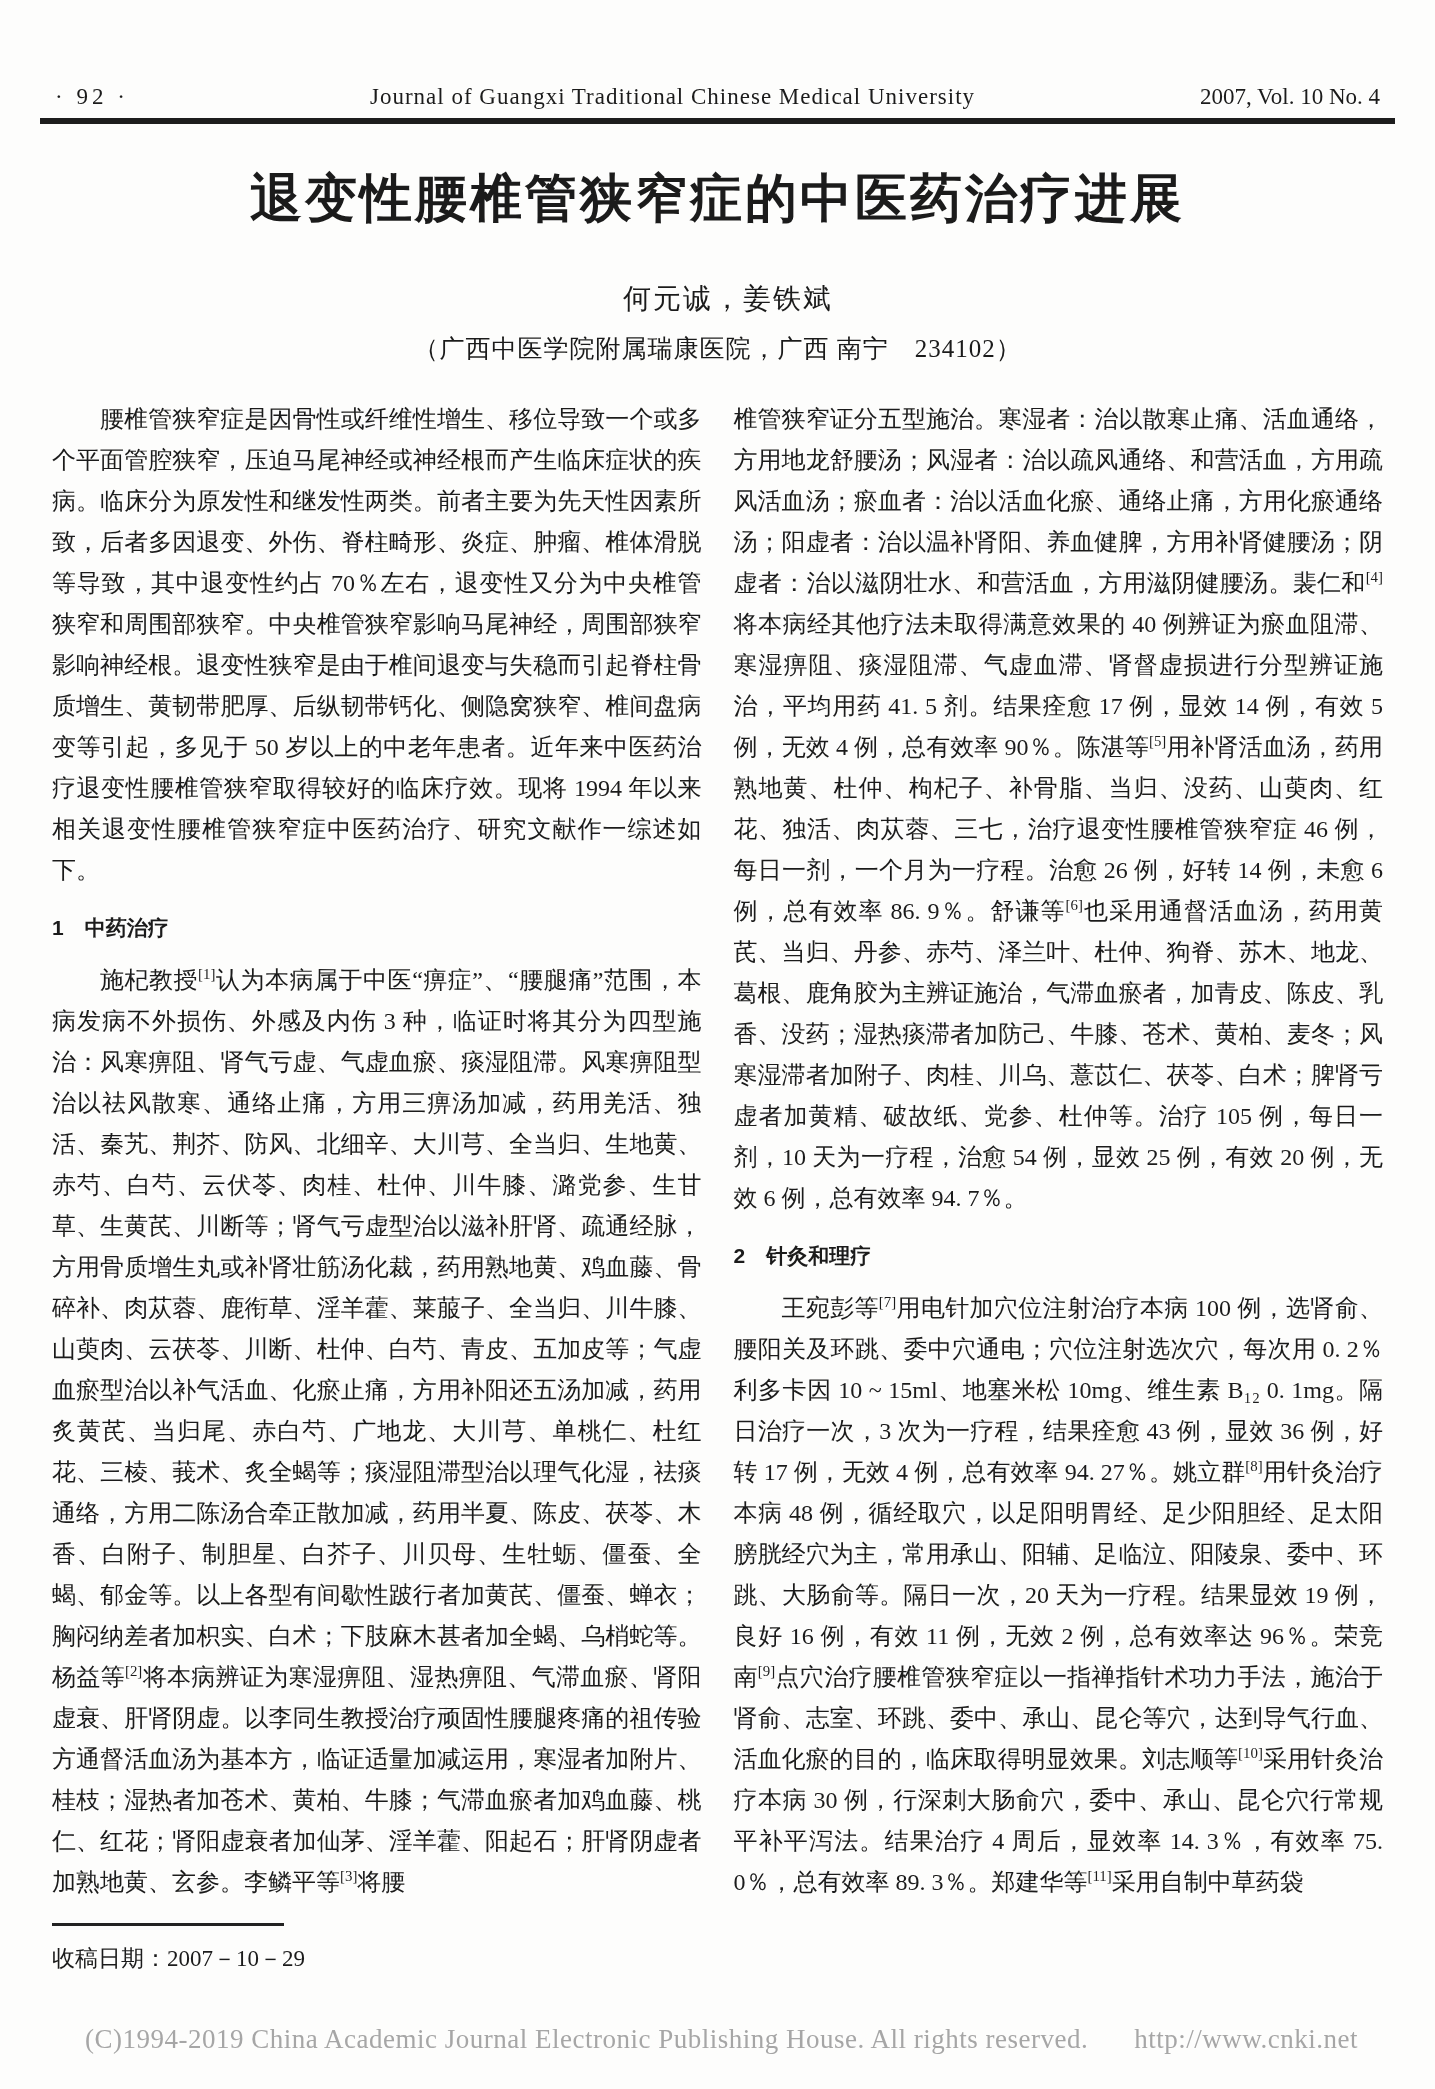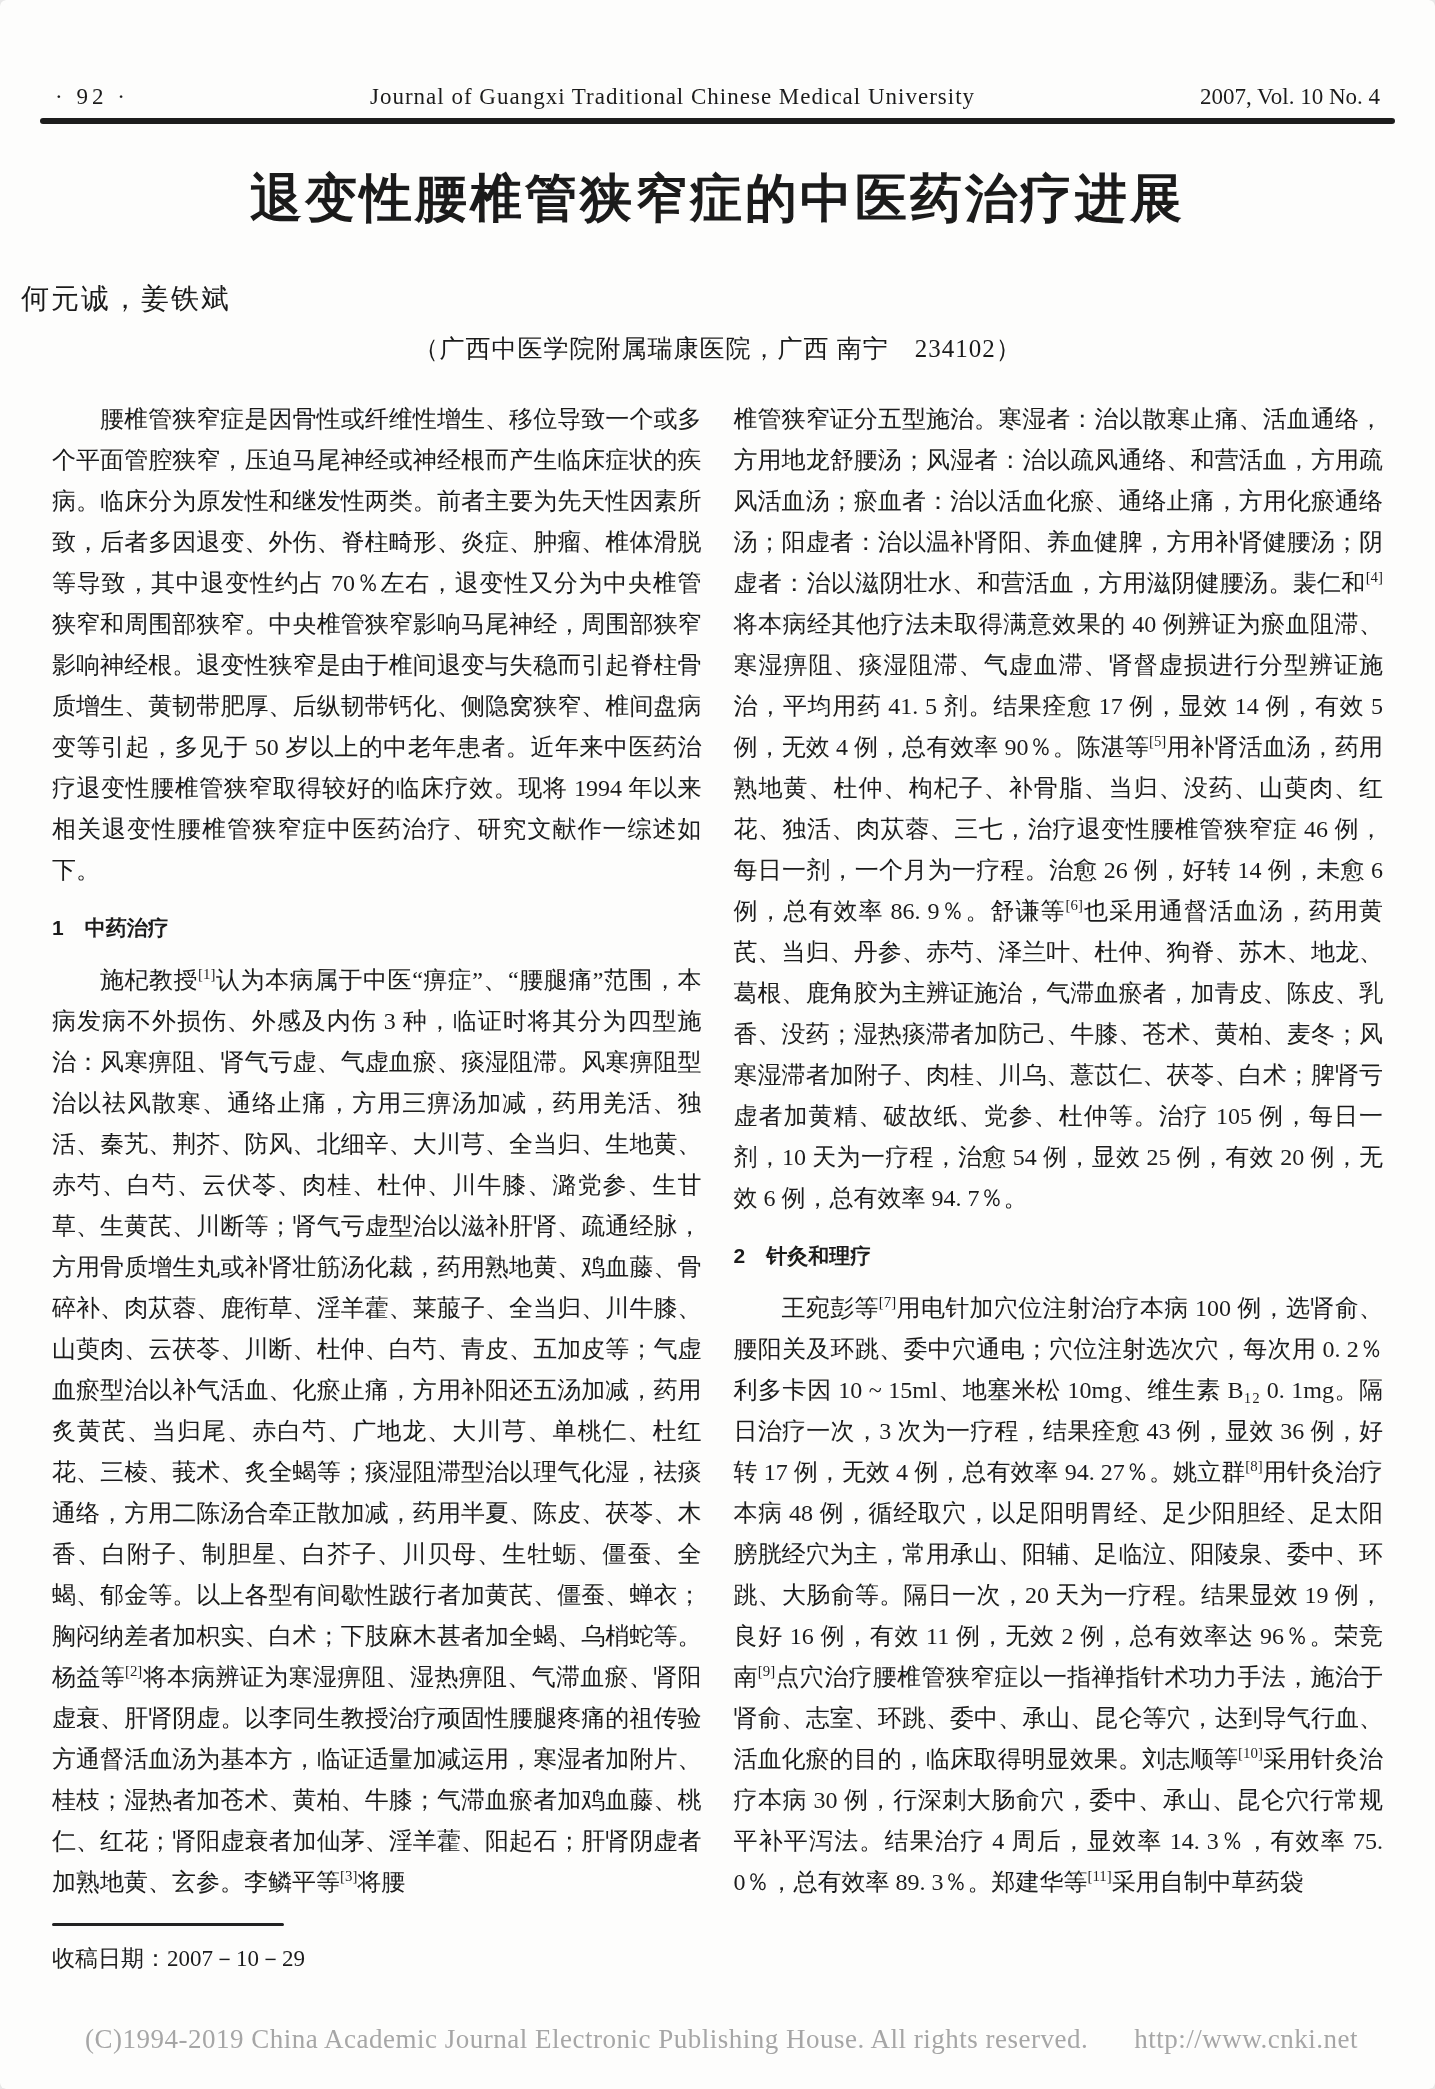--- a/index.html
+++ b/index.html
@@ -1,15 +1,15 @@
 <!DOCTYPE html>
 <html><head>
 <meta charset="utf-8">
 <style>
-  * { margin:0; padding:0; box-sizing:border-box;border-radius:6px; }
+  * { margin:0; padding:0; box-sizing:border-box; }
   html,body { background:#e8e8e8; }
   .page {
     position:relative;
     width:1435px; height:2089px;
     margin:0 auto;
     background:#fdfdfc;
     color:#1b1b1b;
     font-family:"Liberation Serif","DejaVu Serif",serif;
     overflow:hidden;
   }
@@ -28,21 +28,21 @@
     border-top:3px solid #1d1d1d;
     border-bottom:3px solid #1d1d1d;
   }
   
   .art-title {
     margin-top:40px;
     text-align:center;
     font-size:52px; font-weight:bold;
     letter-spacing:3px;
   }
-  .art-authors { margin-top:46px; text-align:left; font-size:28px; letter-spacing:2px;padding-left:21px; }
+  .art-authors { margin-top:46px; text-align:center; font-size:28px; letter-spacing:2px;padding-left:21px; }
   .art-affil { margin-top:14px; text-align:center; font-size:25px; letter-spacing:1px; }
   
   .meta { margin:36px 60px 0 88px; font-size:23px; line-height:41px; }
   .hei { font-family:"Liberation Sans","DejaVu Sans",sans-serif; font-weight:bold; }
   .meta .seg { margin-right:28px; white-space:nowrap; }
   
   .columns { display:flex; gap:32px; margin:34px 52px 0 52px; }
   .col { flex:1 1 0; font-size:24px; line-height:41px; text-align:justify; }
   .para { text-indent:2em; }
   .para-cont { text-indent:0; }

